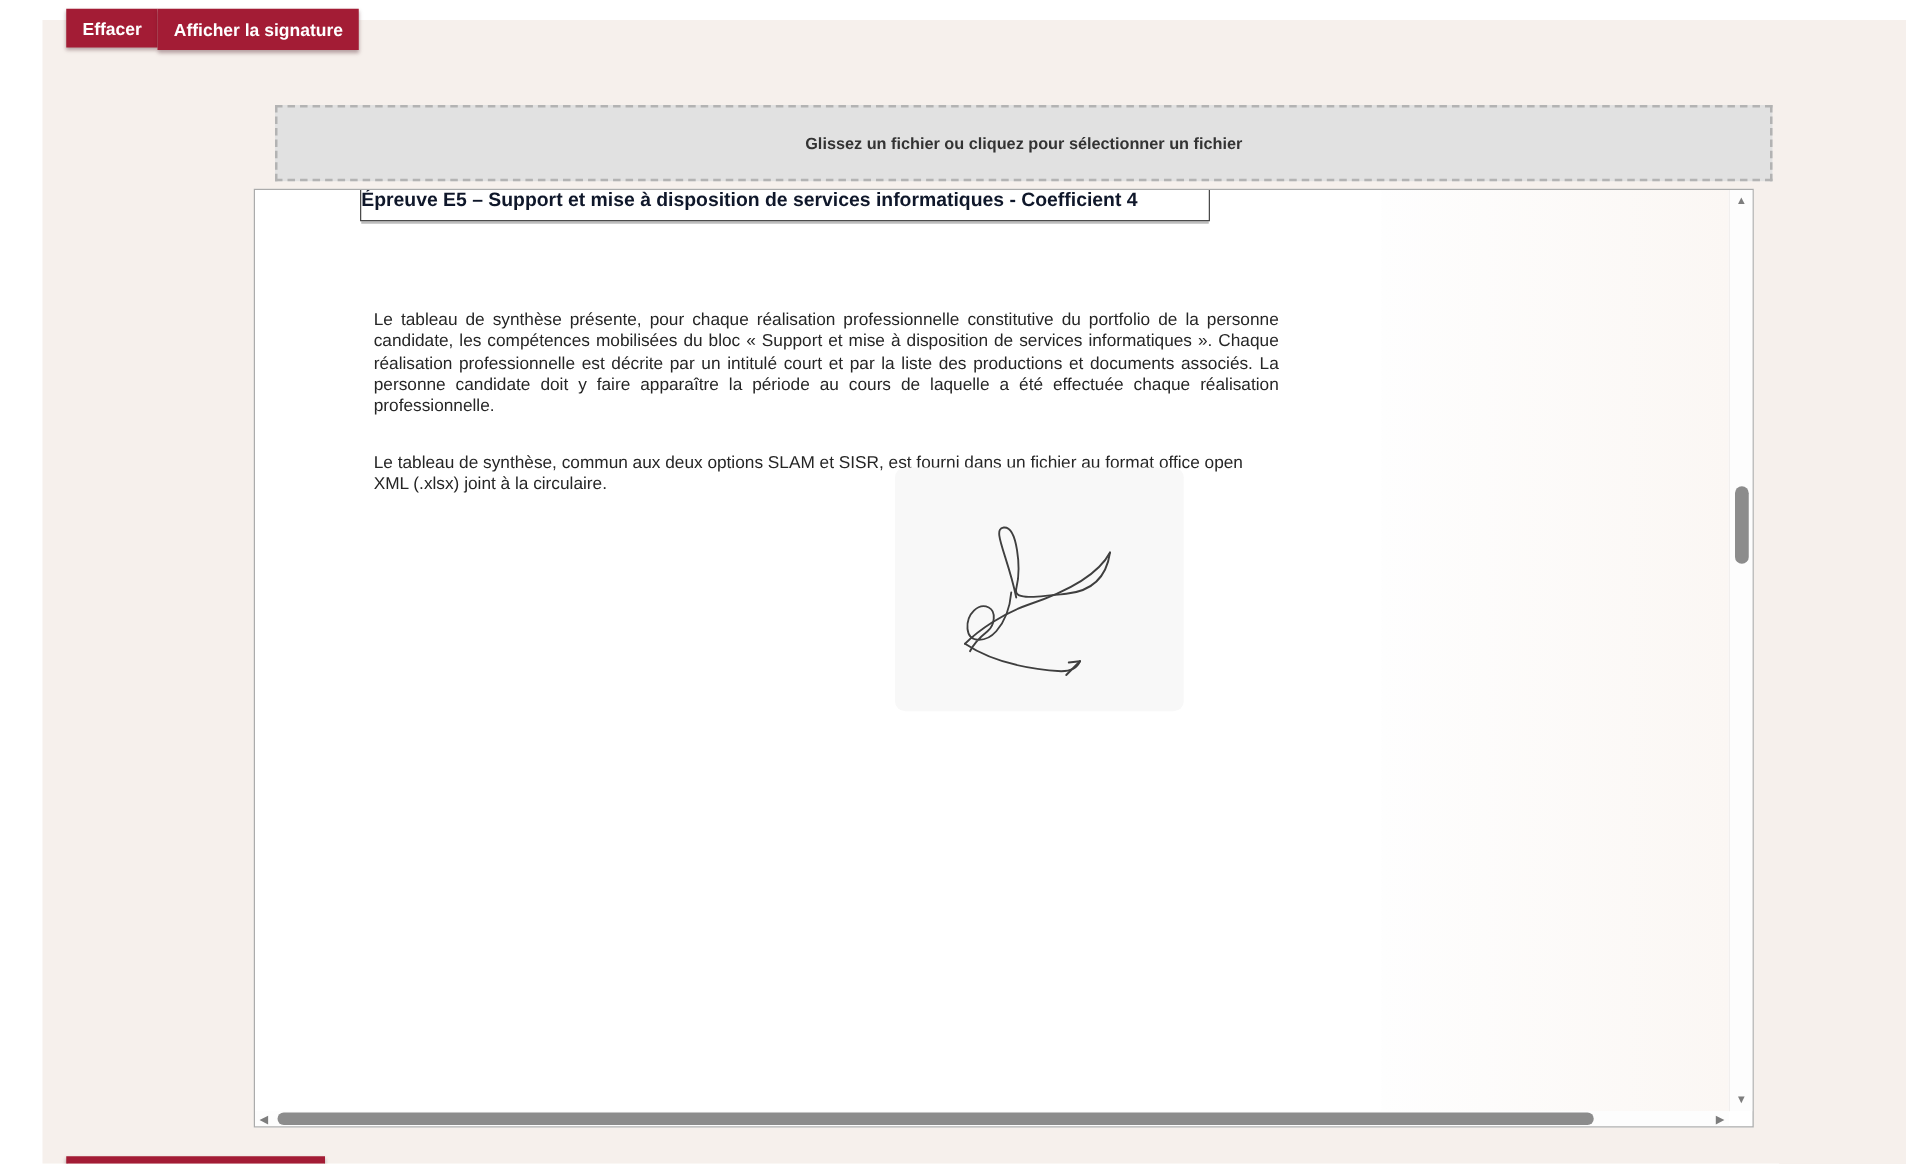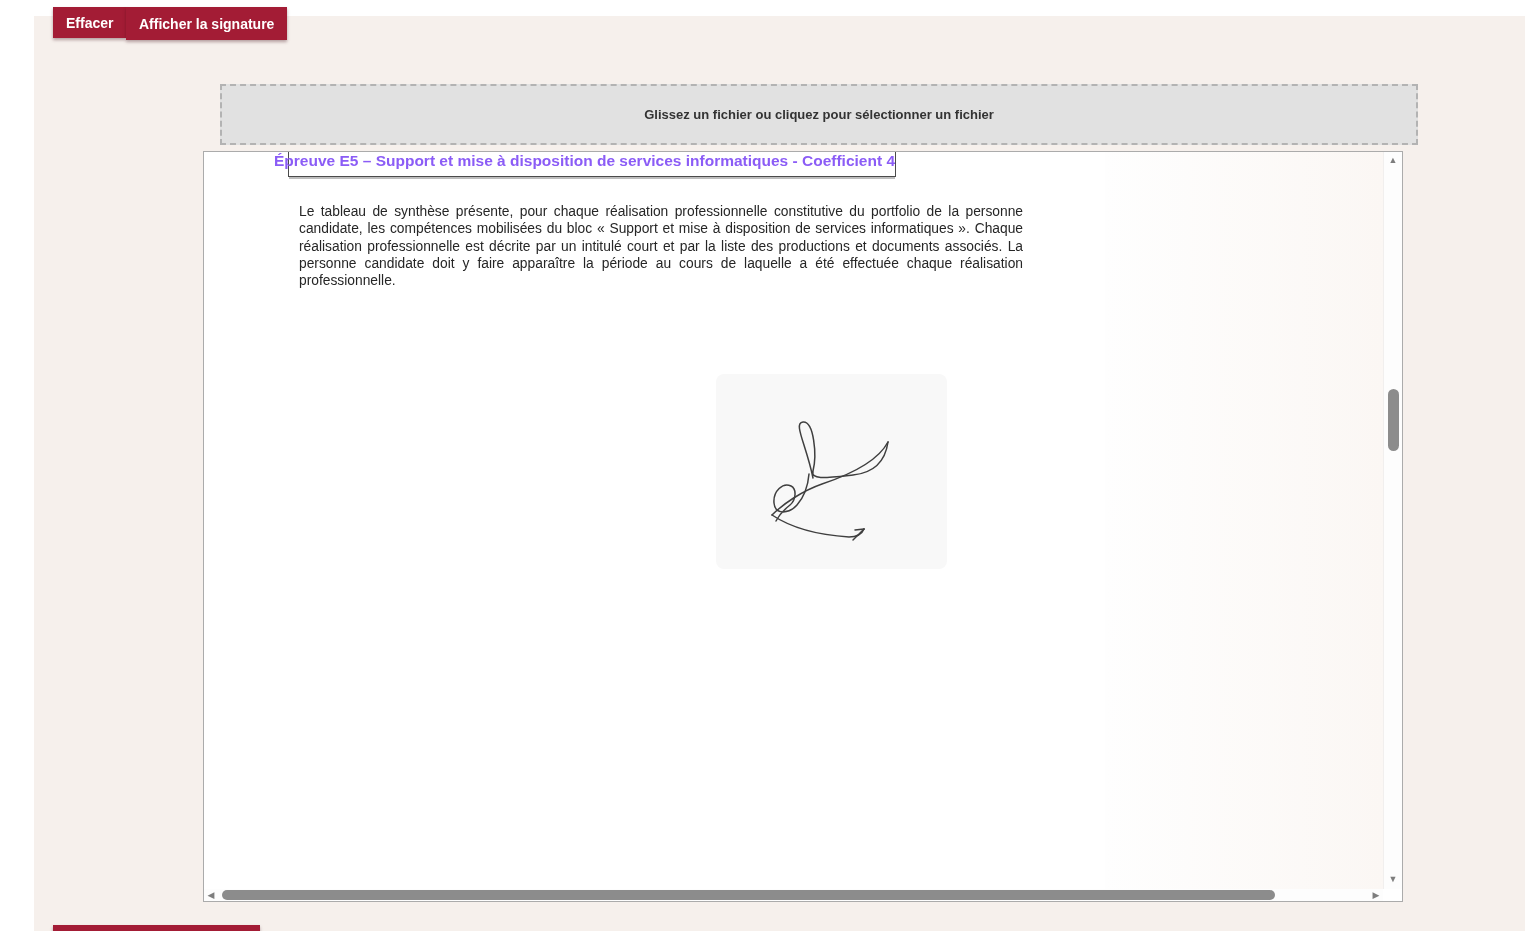--- a/index.html
+++ b/index.html
@@ -22,27 +22,27 @@
               background:#e1e1e1; border:2px dashed #b3b3b3;
               display:flex; align-items:center; justify-content:center;
               font-size:13px; font-weight:bold; color:#333333; cursor:pointer;margin-left:16px; }
 
   
   .viewer { position:absolute; left:169px; top:135px; width:1200px; height:751px;
             border:1px solid #ababab; background:#ffffff; overflow:hidden; }
   .viewer-rightbg { position:absolute; left:901px; top:0; width:278px; height:737px;
             background:linear-gradient(to right,#fefefe 0%,#fbf7f4 100%); }
 
-  .doc-titlebox { position:absolute; left:84px; top:-8px; width:608px; height:33px;
+  .doc-titlebox { position:absolute; left:84px; top:-8px; width:680px; height:33px;
             background:#ffffff; border:1px solid #4a4a4a; box-shadow:0 3px 0 -1px #bdbdbd;
-            display:flex; align-items:center; justify-content:flex-end;
-            font-size:15.5px; font-weight:bold; color:#8b5cf6; white-space:nowrap; }
+            display:flex; align-items:center; justify-content:flex-start;
+            font-size:15.5px; font-weight:bold; color:#0f172a; white-space:nowrap; }
 
   .doc-para { position:absolute; left:95px; width:724px; font-size:13.8px;
-            line-height:17.3px; color:#262626; }
+            line-height:17.3px; color:#262626;margin-top:44px; }
   .doc-para1 { top:51px; text-align:justify; }
   .doc-para2 { top:165px; text-align:left; }
 
   .signature-box { position:absolute; left:512px; top:222px; width:231px; height:195px;
             background:#f8f8f8; border-radius:8px; cursor:move; }
   .signature-box svg { width:100%; height:100%; }
 
   
   .vscroll { position:absolute; left:1179px; top:0; width:19px; height:737px;
              background:#fdfdfd; border-left:1px solid #f1efee; }
@@ -72,20 +72,21 @@
     </div>
 
     <div class="viewer">
       <div class="viewer-rightbg"></div>
 
       <div class="doc-titlebox">
         <span>Épreuve E5 – Support et mise à disposition de services informatiques - Coefficient 4</span>
       </div>
 
       <p class="doc-para doc-para1">Le tableau de synthèse présente, pour chaque réalisation professionnelle constitutive du portfolio de la personne candidate, les compétences mobilisées du bloc « Support et mise à disposition de services informatiques ». Chaque réalisation professionnelle est décrite par un intitulé court et par la liste des productions et documents associés. La personne candidate doit y faire apparaître la période au cours de laquelle a été effectuée chaque réalisation professionnelle.</p>
+      <p class="doc-para doc-para2">Le tableau de synthèse, commun aux deux options SLAM et SISR, est fourni dans un fichier au format office open XML (.xlsx) joint à la circulaire.</p>
 
       <div class="signature-box">
         <svg viewBox="0 0 231 195">
           <g fill="none" stroke="#3f3f3f" stroke-width="1.5" stroke-linecap="round">
             <path d="M97,104 C90,70 77,49 87,48 C98,47 101,81 97,97 C95,106 109,104 137,101 C157,99 169,89 172,68"></path>
             <path d="M172,68 C162,87 133,101 106,110 C86,117 67,130 56,141"></path>
             <path d="M93,100 C92,112 88,123 81,131 C73,140 59,141 58,129 C57,117 67,108 75,112 C81,115 80,126 74,131 C69,135 63,141 60,147"></path>
             <path d="M56,141 C74,153 101,161 133,163 C141,163 146,160 148,155"></path>
             <path d="M148,155 L137,166"></path>
             <path d="M148,155 L139,156"></path>

